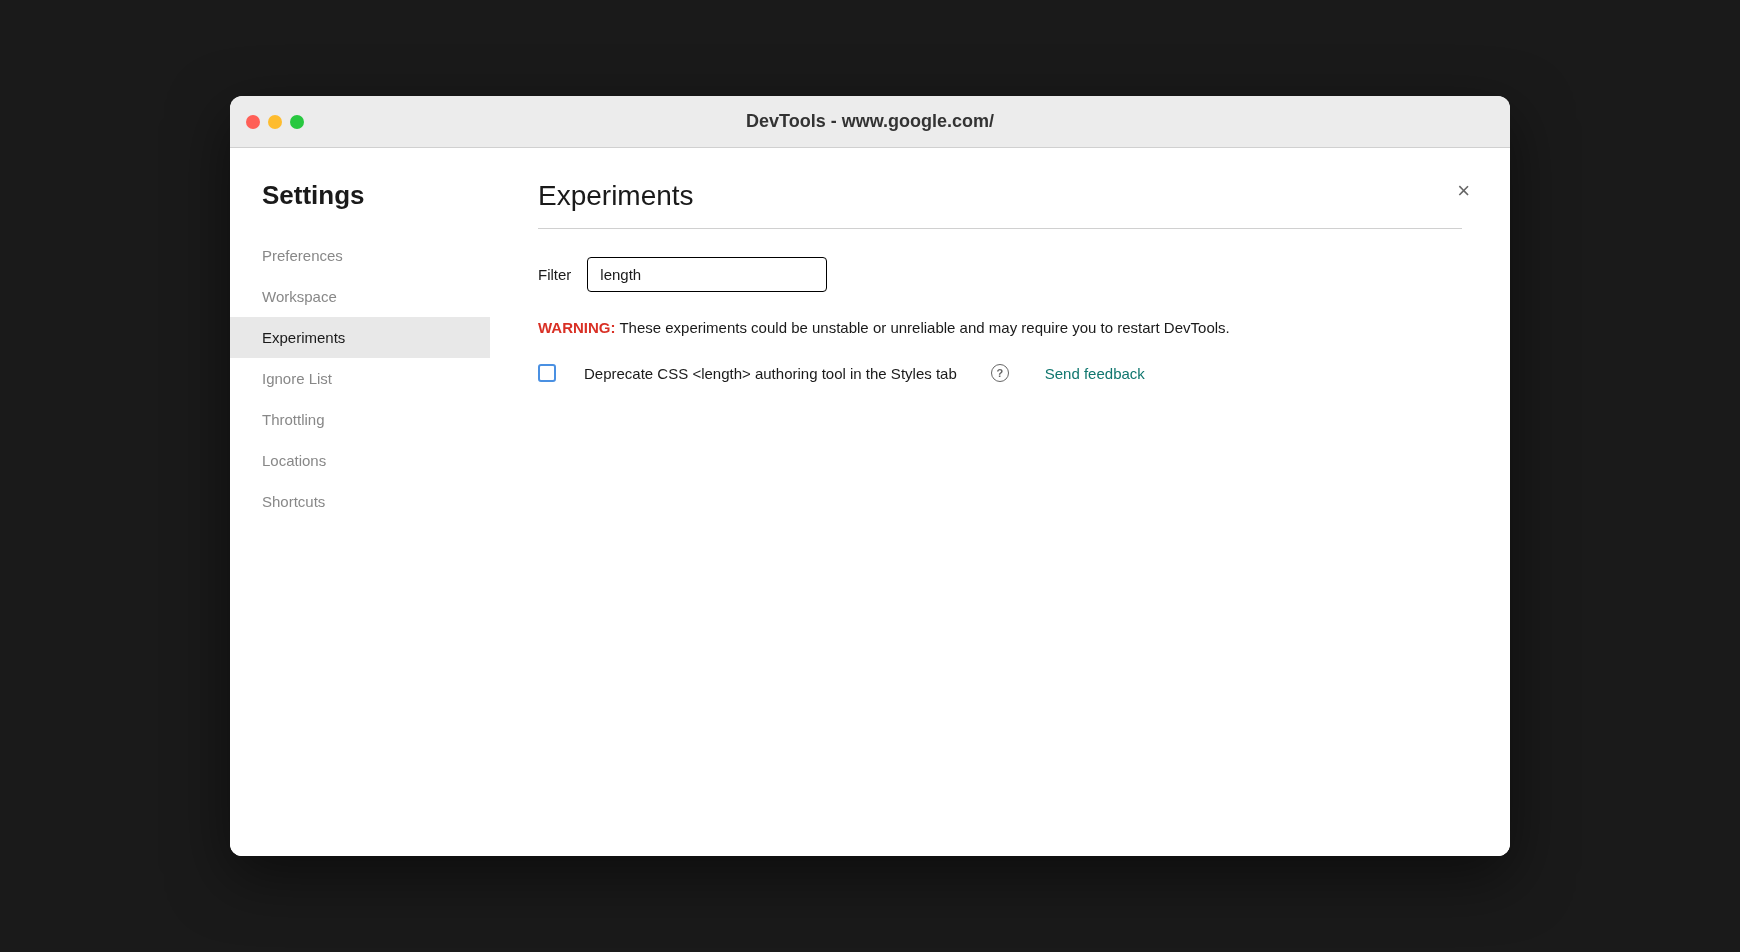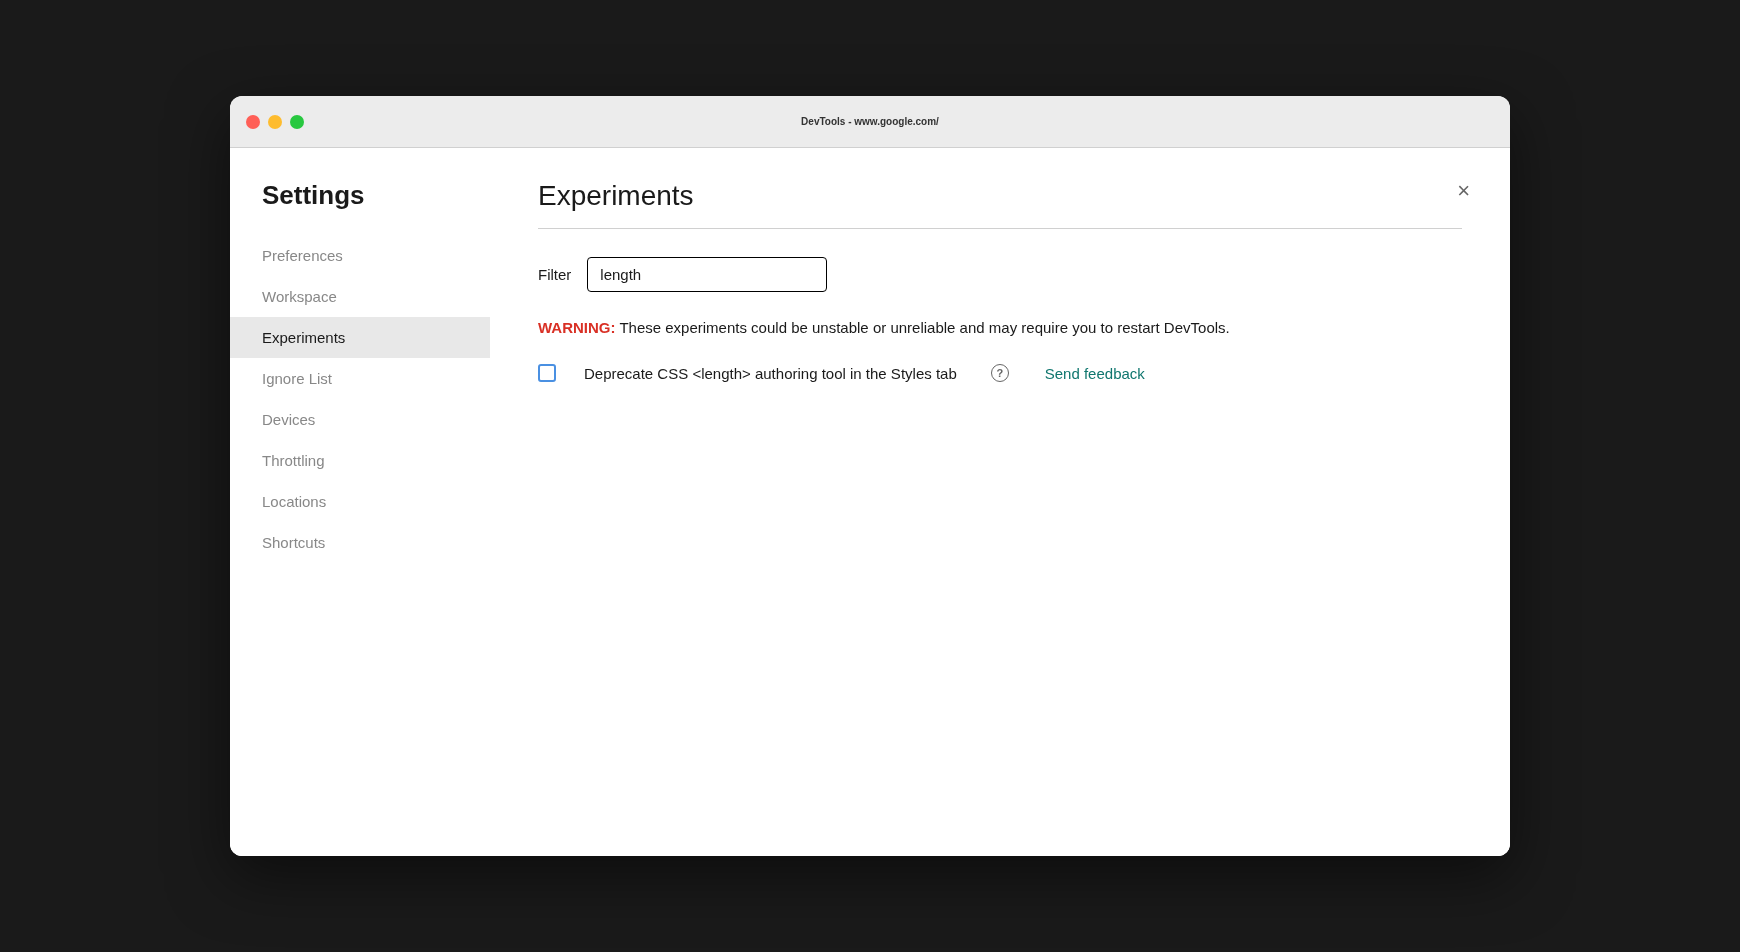--- a/index.html
+++ b/index.html
@@ -54,21 +54,21 @@
       height: 14px;
       border-radius: 50%;
       cursor: pointer;
     }
 
     .traffic-light.close { background: #ff5f57; }
     .traffic-light.minimize { background: #febc2e; }
     .traffic-light.maximize { background: #28c840; }
 
     .titlebar-title {
-      font-size: 10px;
+      font-size: 18px;
       font-weight: 600;
       color: #333;
     }
 
     .content-area {
       display: flex;
       flex: 1;
       background: #ffffff;
       border-radius: 0 0 12px 12px;
       overflow: hidden;
@@ -250,23 +250,20 @@
           <span>Preferences</span>
         </div>
         <div class="sidebar-item">
           <span>Workspace</span>
         </div>
         <div class="sidebar-item active">
           <span>Experiments</span>
         </div>
         <div class="sidebar-item">
           <span>Ignore List</span>
-        </div>
-        <div class="sidebar-item">
-          <span>Devices</span>
         </div>
         <div class="sidebar-item">
           <span>Throttling</span>
         </div>
         <div class="sidebar-item">
           <span>Locations</span>
         </div>
         <div class="sidebar-item">
           <span>Shortcuts</span>
         </div>

